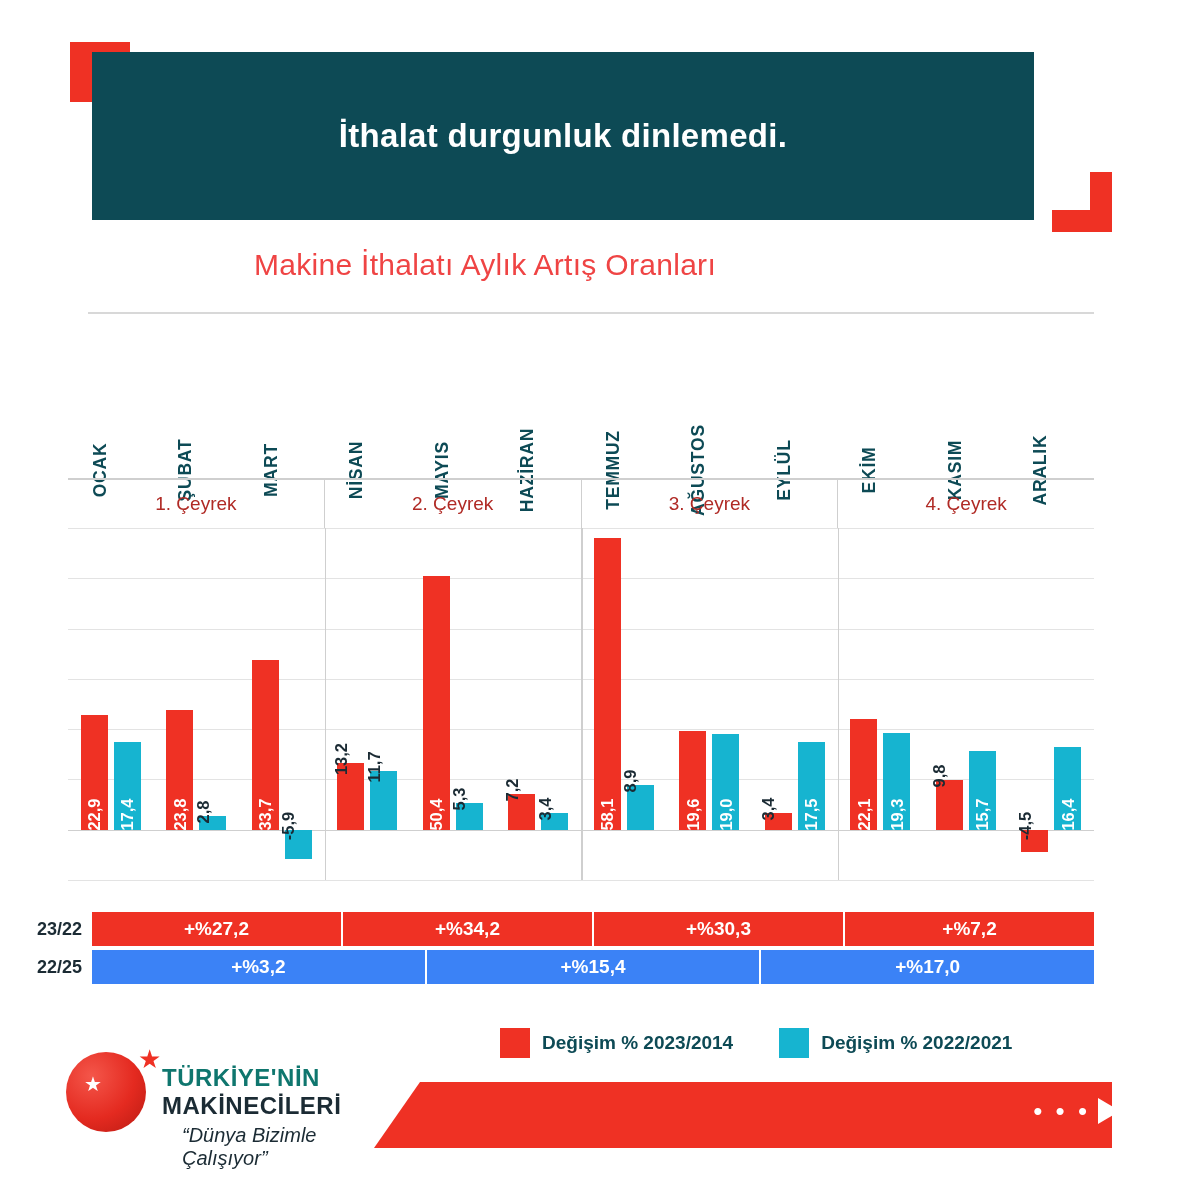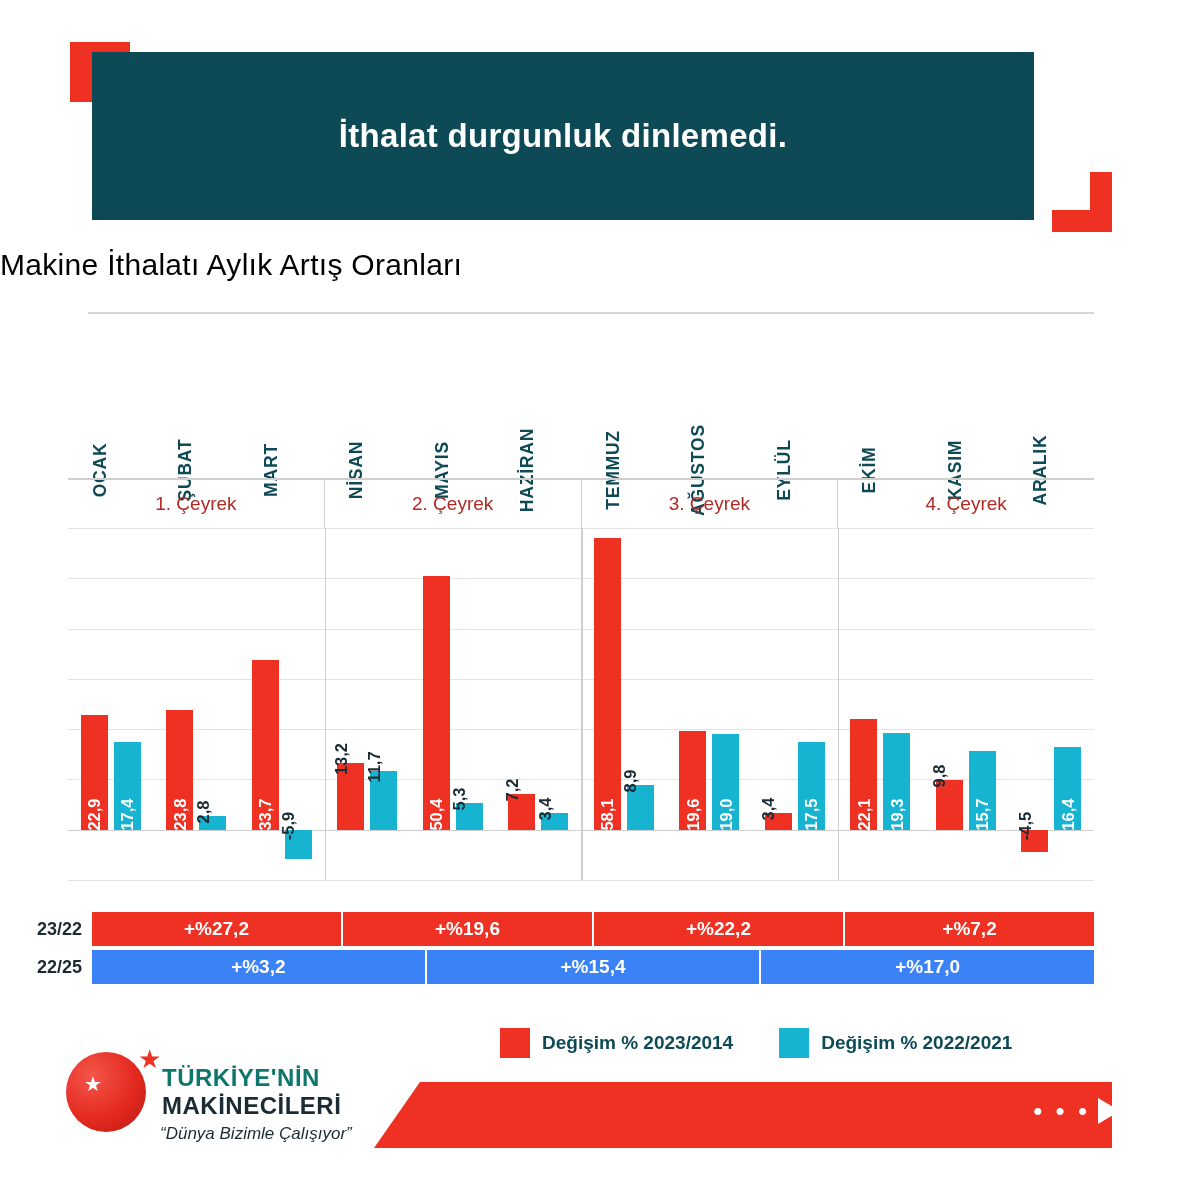--- a/index.html
+++ b/index.html
@@ -26,22 +26,22 @@
   .banner {
     position: absolute; left: 22px; top: 10px; width: 942px; height: 168px;
     background: #0d4a55; display: flex; align-items: center; justify-content: center;
   }
   .banner h1 {
     color: #ffffff; font-size: 33px; font-weight: bold; letter-spacing: .3px;
   }
 
   
   .subtitle {
-    position: absolute; left: 0; top: 248px; width: 970px; 
-    font-size: 30px; color: #000000; letter-spacing: .3px;
+    position: absolute; left: 0; top: 248px; width: 970px; text-align: center;
+    font-size: 30px; color: #ef4444; letter-spacing: .3px;
   }
   .rule-top { position: absolute; left: 88px; top: 312px; width: 1006px; height: 2px; background: #d8d8d8; }
 
   
   .months { position: absolute; left: 68px; top: 330px; width: 1026px; height: 140px; display: flex; }
   .month-cell { flex: 1; position: relative; }
   .month-cell span {
     position: absolute; bottom: 0; left: 50%;
     transform: translateX(-50%) rotate(-90deg);
     transform-origin: bottom center;
@@ -111,21 +111,21 @@
 
   .logo { position: absolute; left: 58px; top: 1038px; width: 300px; height: 112px; }
   .logo-ball {
     position: absolute; left: 8px; top: 14px; width: 80px; height: 80px; border-radius: 50%;
     background: radial-gradient(circle at 32% 30%, #f4564a 0%, #e42a20 55%, #b81a12 100%);
   }
   .logo-star { position: absolute; left: 26px; top: 36px; color: #fff; font-size: 20px; line-height: 1; }
   .logo-star2 { position: absolute; left: 80px; top: 8px; color: #ef3124; font-size: 26px; line-height: 1; }
   .logo-l1 { position: absolute; left: 104px; top: 26px; font-size: 24px; font-weight: bold; color: #0f766e; letter-spacing: .5px; }
   .logo-l2 { position: absolute; left: 104px; top: 54px; font-size: 24px; font-weight: bold; color: #1b2b34; letter-spacing: .5px; }
-  .logo-l3 { position: absolute; left: 102px; top: 86px; font-size: 17px; font-style: italic; color: #1b2b34; }
+  .logo-l3 { position: absolute; left: 124px; top: 86px; font-size: 20px; font-style: italic; color: #1b2b34; }
 </style>
 </head>
 <body>
 
 <div class="page">
 
   <div class="banner-wrap">
     <div class="corner-tl"></div>
     <div class="corner-br"></div>
     <div class="banner">
@@ -298,22 +298,22 @@
           </div>
         </div>
       </div>
   </div>
 
   <div class="summary" id="summary">
       <div class="srow r23">
         <div class="rlabel">23/22</div>
         <div class="cells">
           <div class="cell">+%27,2</div>
-          <div class="cell">+%19,6</div>
-          <div class="cell">+%22,2</div>
+          <div class="cell">+%34,2</div>
+          <div class="cell">+%30,3</div>
           <div class="cell">+%7,2</div>
         </div>
       </div>
       <div class="srow r22">
         <div class="rlabel">22/25</div>
         <div class="cells">
           <div class="cell">+%3,2</div>
           <div class="cell">+%15,4</div>
           <div class="cell">+%17,0</div>
         </div>

